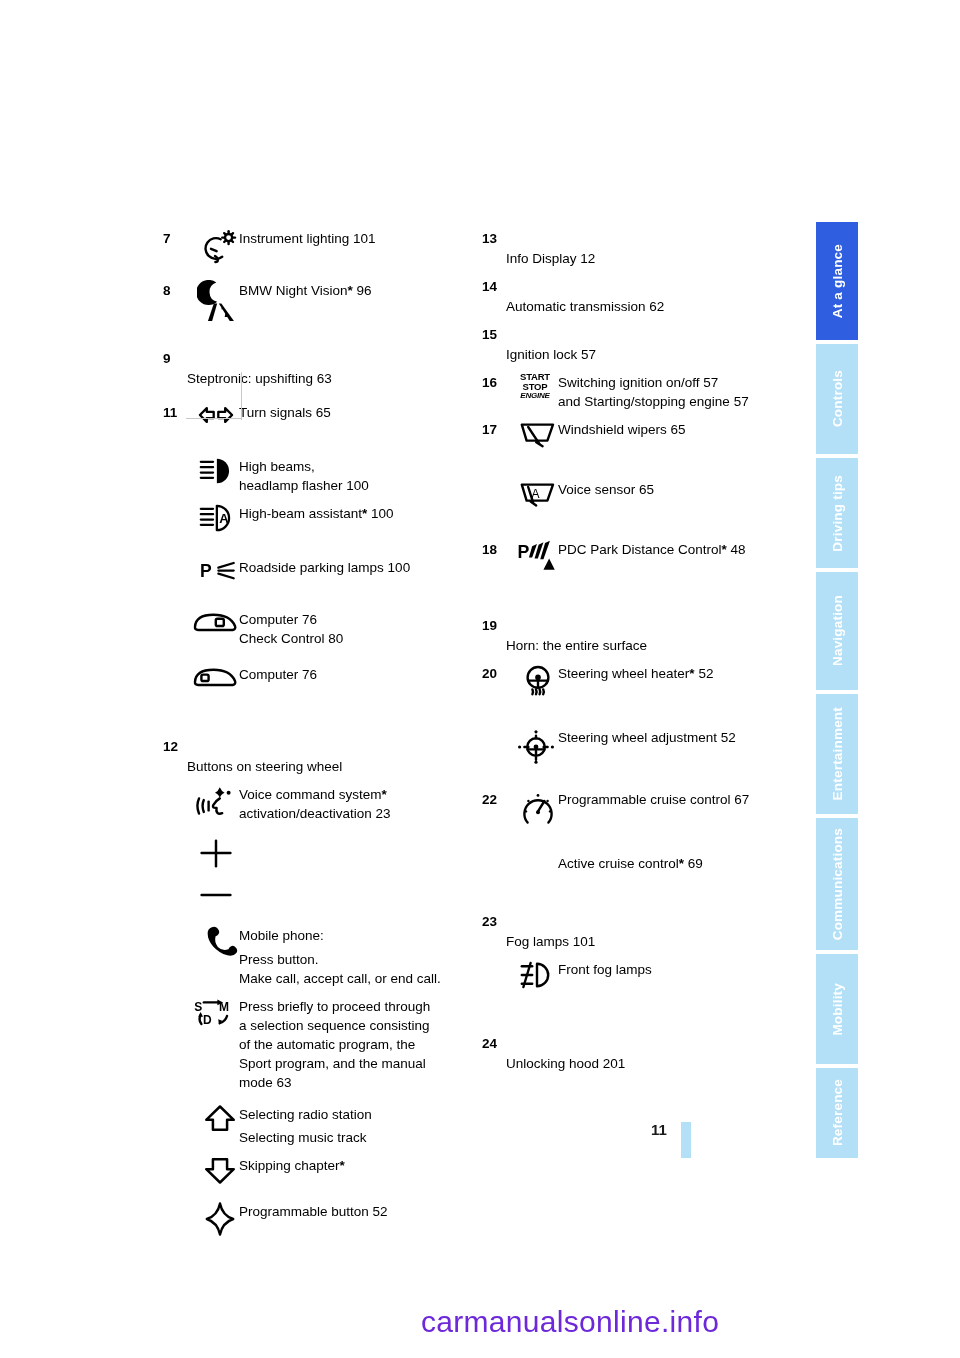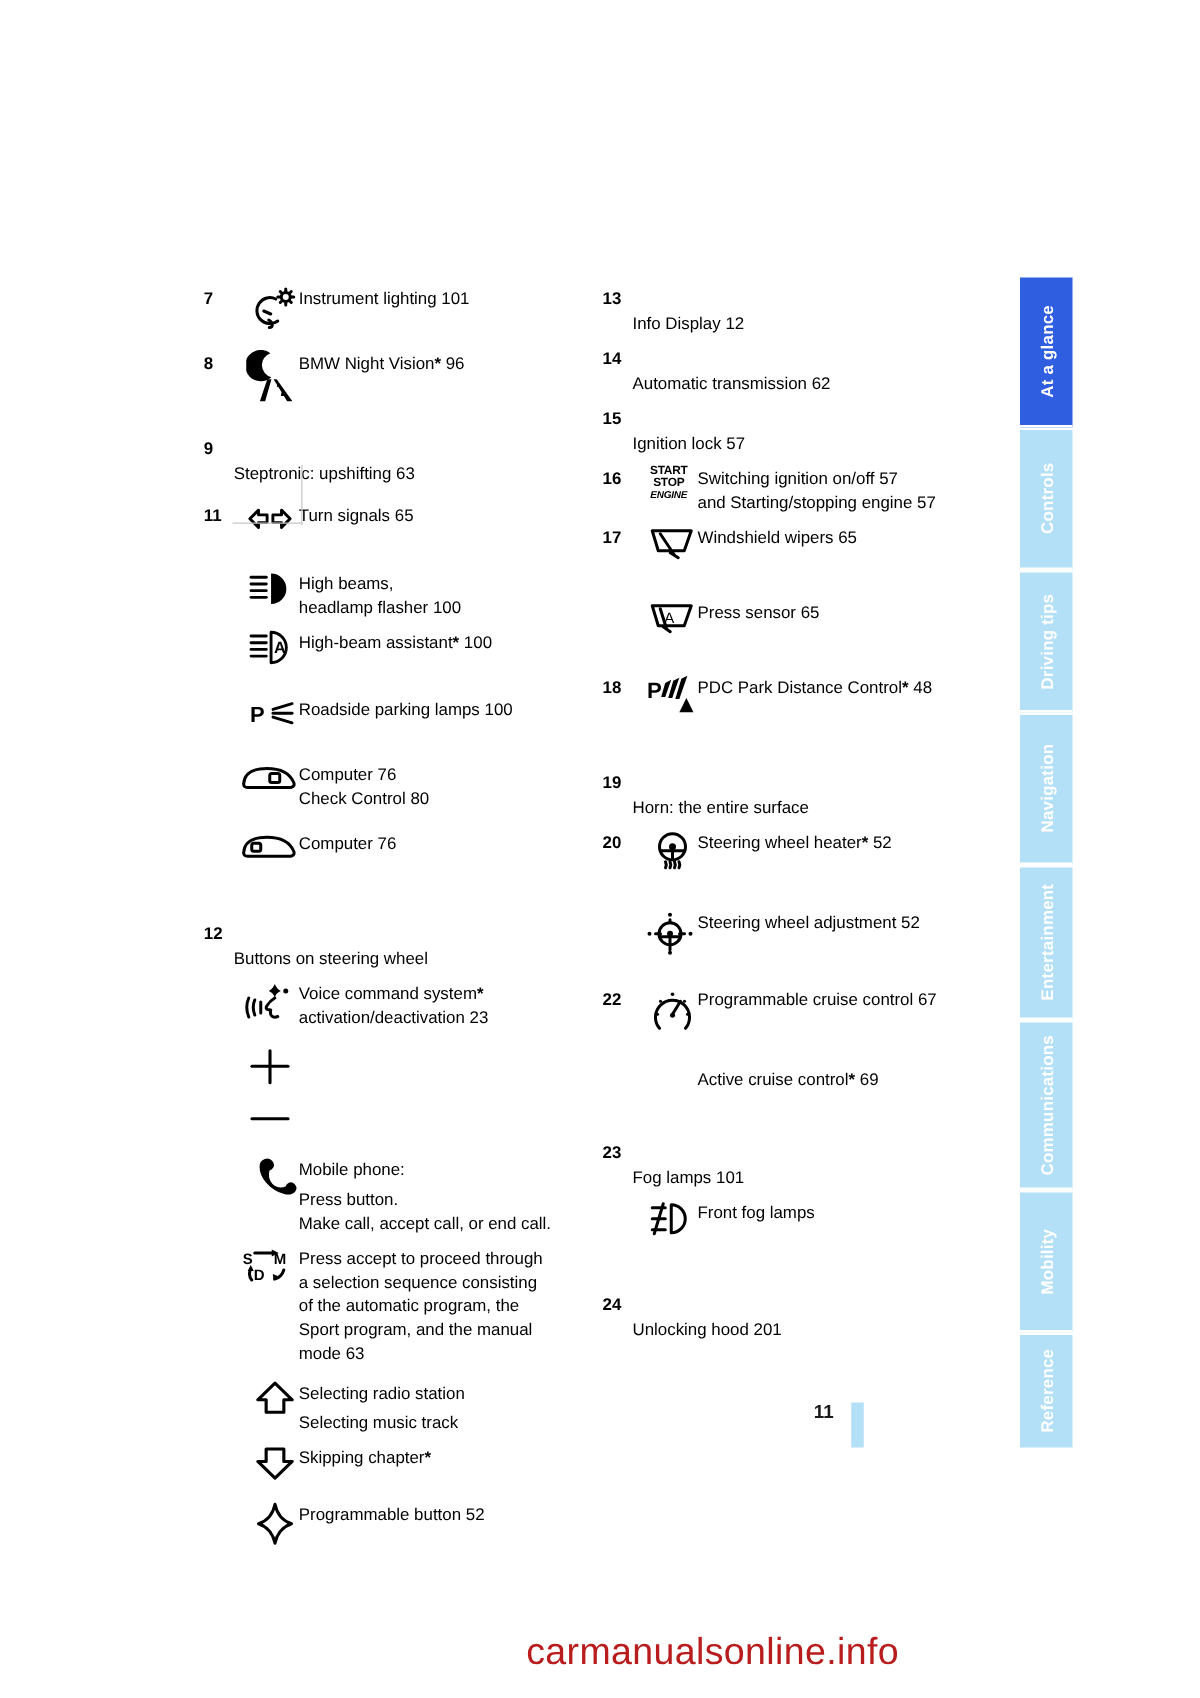--- a/index.html
+++ b/index.html
@@ -44,21 +44,21 @@
     left:651px;top:1121px;
     font-size:15px;font-weight:bold;color:#1a1a1a;
   }
   .pagemark{
     position:absolute;left:681px;top:1122px;
     width:10px;height:36px;background:#b4e0f7;
   }
 
   .watermark{
     position:absolute;left:421px;top:1305px;
-    font-size:30px;color:#b91c1c;
+    font-size:30px;color:#6d28d9;
     letter-spacing:.3px;
     font-family:"Liberation Sans", sans-serif;
   }
 
   
   .col{position:absolute;}
   .col-left{left:163px;top:228px;width:300px;}
   .col-right{left:482px;top:228px;width:310px;}
 
   
@@ -379,21 +379,21 @@
           <text x="70" y="38" font-family="Liberation Sans, sans-serif" font-size="30" font-weight="bold" fill="#000">M</text>
           <path class="ic" d="M32 16 L68 16" stroke-width="5"></path>
           <path class="icf" d="M66 9 L80 16 L66 23 z"></path>
           <path class="ic" d="M90 50 q-4 14 -18 18" stroke-width="5"></path>
           <path class="icf" d="M78 62 L70 72 L68 58 z"></path>
           <path class="ic" d="M24 48 q-6 12 2 22" stroke-width="5"></path>
           <path class="icf" d="M18 52 L24 40 L30 52 z"></path>
         </svg>
       </div>
       <div class="txt">
-        <div>Press accept to proceed through</div>
+        <div>Press briefly to proceed through</div>
         <div>a selection sequence consisting</div>
         <div>of the automatic program, the</div>
         <div>Sport program, and the manual</div>
         <div>
           <span>mode</span>
           <span class="pg">63</span>
         </div>
       </div>
     </div>
 
@@ -516,21 +516,21 @@
       <div class="num blank">.</div>
       <div class="iconcell">
         <svg width="42" height="32" viewBox="0 0 104 80">
           <path class="ic" d="M14 14 L92 14 L78 54 L26 54 z" stroke-width="5"></path>
           <text x="38" y="48" font-family="Liberation Sans, sans-serif" font-size="30" font-weight="normal" fill="#000">A</text>
           <path class="ic" d="M30 20 L42 58" stroke-width="5"></path>
           <path class="ic" d="M36 56 L50 66" stroke-width="5"></path>
         </svg>
       </div>
       <div class="txt">
-        <span>Press sensor</span>
+        <span>Voice sensor</span>
         <span class="pg">65</span>
       </div>
     </div>
 
     <div class="sp26"></div>
 
     <div class="row">
       <div class="num">18</div>
       <div class="iconcell">
         <svg width="42" height="34" viewBox="0 0 104 84">

